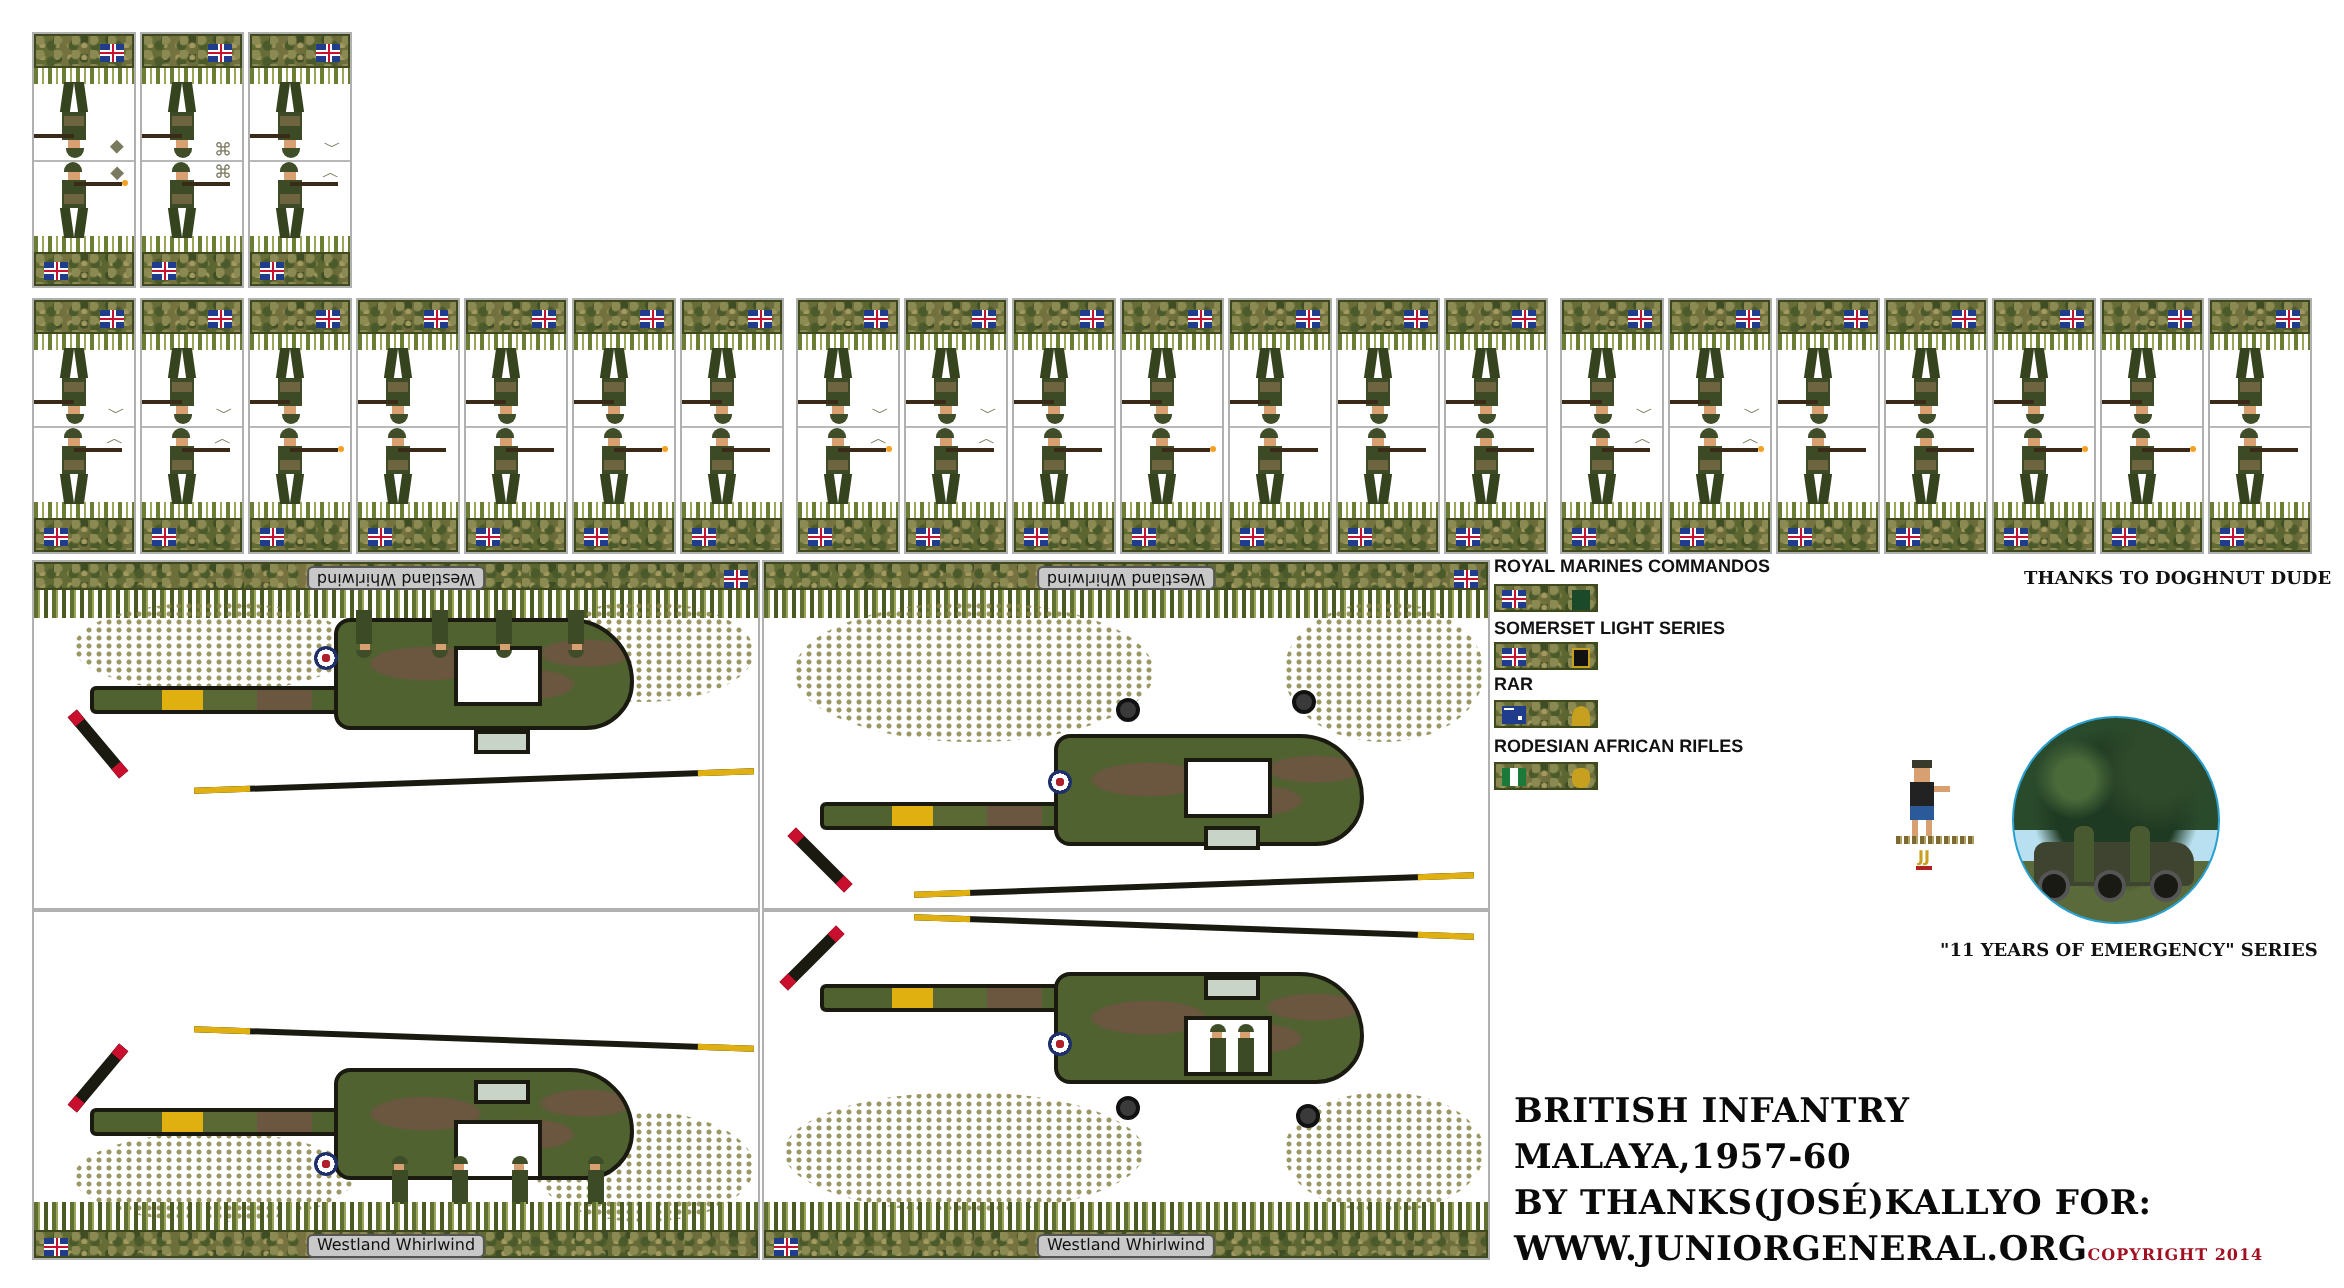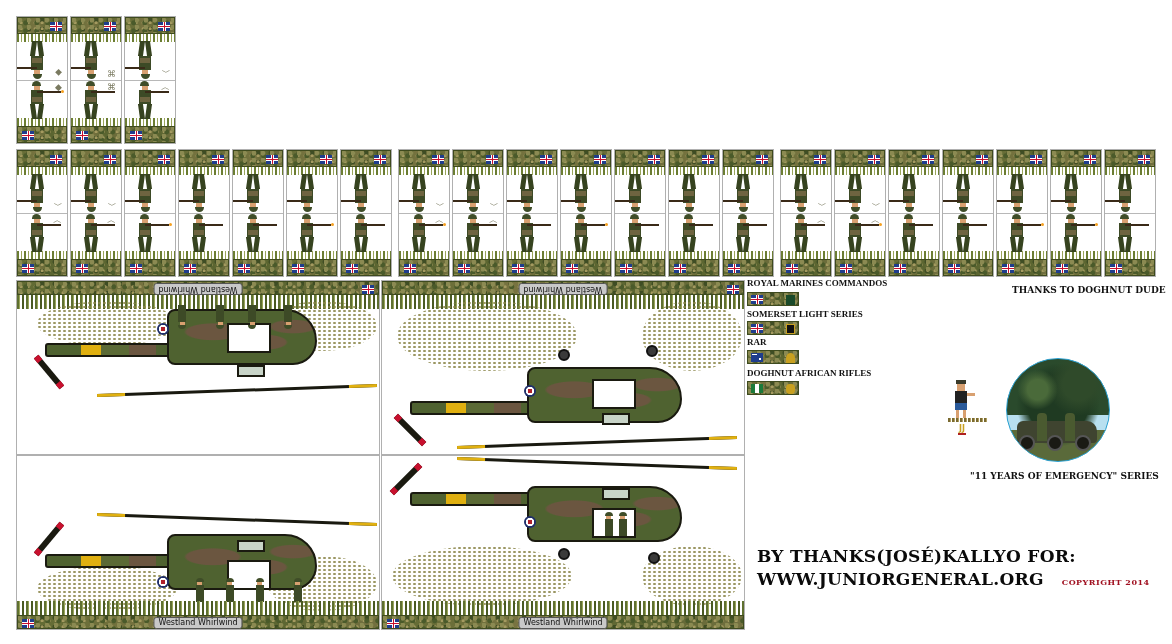--- a/index.html
+++ b/index.html
@@ -139,21 +139,21 @@
     background-image: repeating-linear-gradient(90deg, #5f7030 0 2px, #9aa55a 2px 3px, transparent 3px 5px, #4a5a22 5px 7px, transparent 7px 9px);
   }
   .heli .trooper { position:absolute; width:10px; height:24px; }
   .heli .trooper .h { position:absolute; left:1px; top:0; width:8px; height:4px; background:#3f4d28; border-radius:4px 4px 0 0;}
   .heli .trooper .f { position:absolute; left:2px; top:4px; width:5px; height:3px; background:#d8a070;}
   .heli .trooper .b { position:absolute; left:1px; top:7px; width:8px; height:17px; background:#3d4a26;}
   .flipped { transform: rotate(180deg); }
 
   
   .unit-label {
-    position:absolute; left:747px; font-family:Liberation Serif, serif; font-weight:bold;
+    position:absolute; left:747px; font-family:Liberation Sans, sans-serif; font-weight:bold;
     font-size:9px; letter-spacing:0px; color:#111; white-space:nowrap;
   }
   .unit-strip { position:absolute; left:747px; width:52px; height:14px; }
   .unit-strip .flag { position:absolute; left:3px; top:2px; }
   .unit-strip .badge { position:absolute; right:3px; top:2px; width:9px; height:10px; }
 
   .thanks {
     position:absolute; left:1012px; top:285px; font-weight:bold; font-size:9px; color:#111; white-space:nowrap;
   }
   .series {
@@ -182,21 +182,21 @@
   .medallion .car {
     position:absolute; left:10px; top:62px; width:80px; height:22px; background:#3f4430; border-radius:6px 10px 4px 4px;
   }
   .medallion .wh { position:absolute; top:76px; width:16px; height:16px; border-radius:50%; background:#1a1a14; border:2px solid #555; }
   .medallion .troop { position:absolute; top:54px; width:10px; height:28px; background:#4a5a30; border-radius:4px 4px 0 0; }
 
   .title-block {
     position:absolute; left:757px; top:545px; font-family:"DejaVu Serif", serif; font-weight:900;
     font-size:17px; line-height:23px; color:#0a0a0a; letter-spacing:0.3px; white-space:nowrap;
   }
-  .title-block .copy { font-size:8px; color:#a01020; letter-spacing:0.5px; margin-left:18px; font-weight:bold; }
+  .title-block .copy { font-size:8px; color:#a01020; letter-spacing:0.5px; margin-left:0; font-weight:bold; }
 </style>
 </head>
 <body>
 
 <div id="officer-row">
     <div class="card" style="left: 16px; top: 16px;">
       <div class="strip top camo">
         <span class="flag">
           <i></i>
           <b></b>
@@ -1220,21 +1220,21 @@
 
 <div class="unit-label" style="top:337px;">RAR</div>
 <div class="unit-strip camo" style="top:350px;">
   <span class="flag aus">
       <i></i>
       <b></b>
     </span>
   <span class="badge" style="background:#c8a020; border-radius:50% 50% 0 0;"></span>
 </div>
 
-<div class="unit-label" style="top:368px;">DOGHNUT AFRICAN RIFLES</div>
+<div class="unit-label" style="top:368px;">RODESIAN AFRICAN RIFLES</div>
 <div class="unit-strip camo" style="top:381px;">
   <span class="flag rho"></span>
   <span class="badge" style="background:#c8a020; border-radius:40%;"></span>
 </div>
 
 <div class="thanks">THANKS TO DOGHNUT DUDE</div>
 
 <div class="mascot">
   <div class="cap"></div>
     <div class="head"></div>
@@ -1251,17 +1251,19 @@
   <div class="wh" style="left:12px;"></div>
   <div class="wh" style="left:40px;"></div>
   <div class="wh" style="left:68px;"></div>
   <div class="troop" style="left:30px;"></div>
   <div class="troop" style="left:58px;"></div>
 </div>
 
 <div class="series">"11 YEARS OF EMERGENCY" SERIES</div>
 
 <div class="title-block">
+  <div>BRITISH INFANTRY</div>
+  <div>MALAYA,1957-60</div>
   <div>BY THANKS(JOSÉ)KALLYO FOR:</div>
   <div>
     <span>WWW.JUNIORGENERAL.ORG</span><span class="copy">COPYRIGHT 2014</span>
   </div>
 </div>
 
 </body></html>

